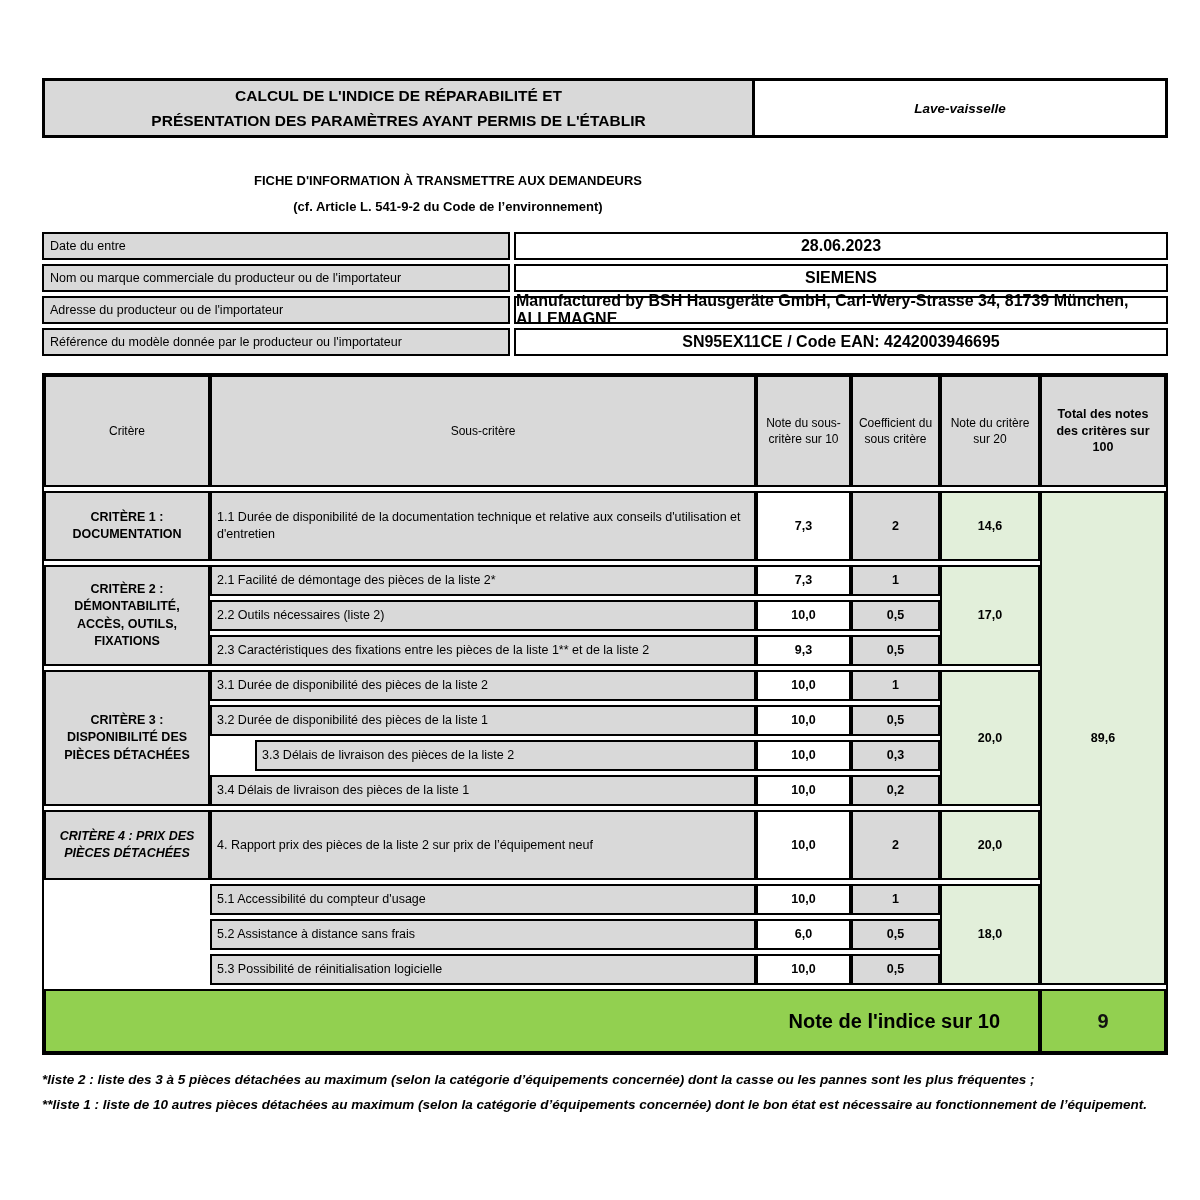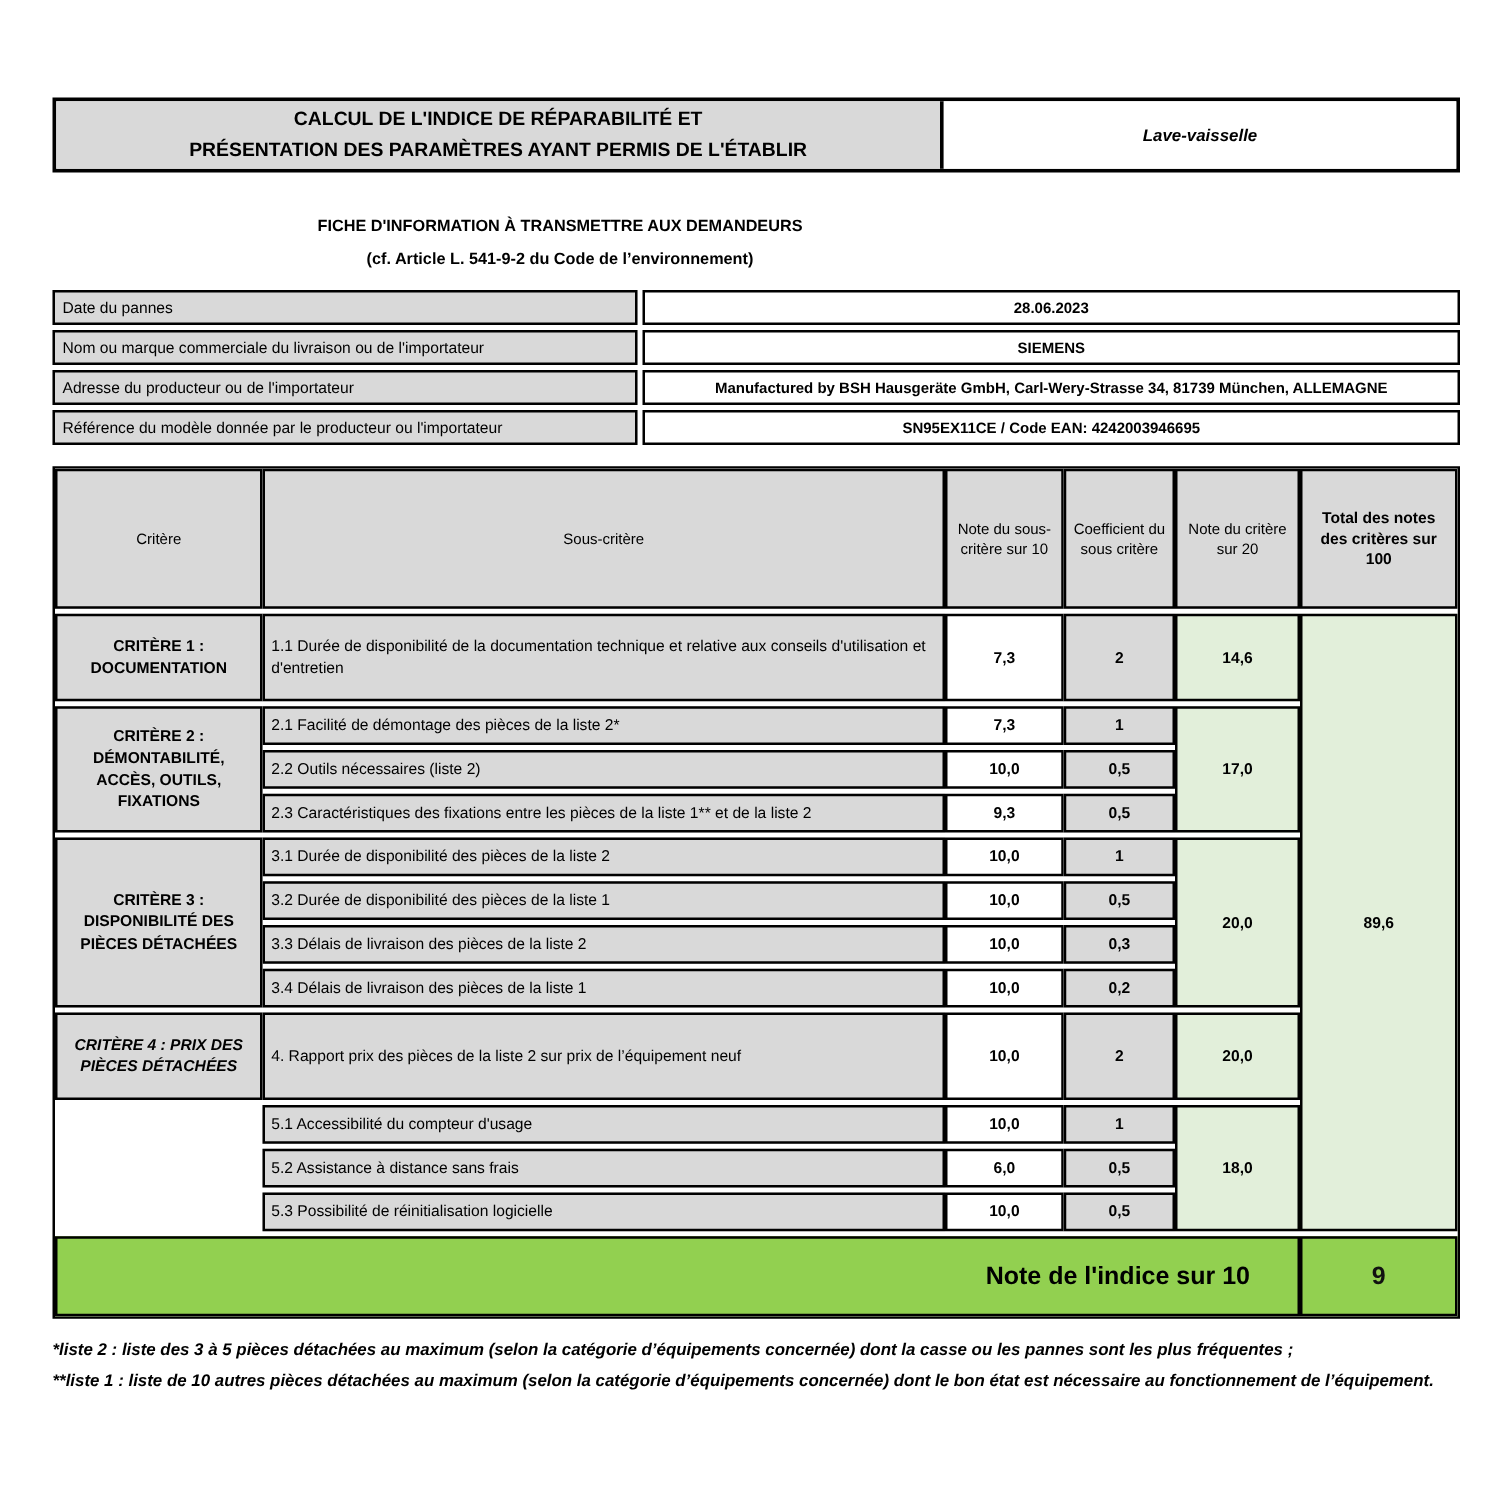--- a/index.html
+++ b/index.html
@@ -75,21 +75,21 @@
     padding-left: 6px;
     font-size: 12.5px;
   }
   .info-value {
     background: #fff;
     border: 2px solid #000;
     display: flex;
     align-items: center;
     justify-content: center;
     font-weight: bold;
-    font-size: 12px;
+    font-size: 16px;
   }
 
   
   .main-table {
     margin-top: 17px;
     width: 1126px;
     border: 2px solid #000;
     background: #fff;
   }
   .grid {
@@ -167,23 +167,23 @@
     </div>
     <div class="title-right">Lave-vaisselle</div>
   </div>
 
   <div class="subheader">
     <div>FICHE D'INFORMATION À TRANSMETTRE AUX DEMANDEURS</div>
     <div>(cf. Article L. 541-9-2 du Code de l’environnement)</div>
   </div>
 
   <div class="info-table">
-    <div class="info-label">Date du pannes</div>
+    <div class="info-label">Date du entre</div>
     <div class="info-value">28.06.2023</div>
-    <div class="info-label">Nom ou marque commerciale du livraison ou de l'importateur</div>
+    <div class="info-label">Nom ou marque commerciale du producteur ou de l'importateur</div>
     <div class="info-value">SIEMENS</div>
     <div class="info-label">Adresse du producteur ou de l'importateur</div>
     <div class="info-value">Manufactured by BSH Hausgeräte GmbH, Carl-Wery-Strasse 34, 81739 München, ALLEMAGNE</div>
     <div class="info-label">Référence du modèle donnée par le producteur ou l'importateur</div>
     <div class="info-value">SN95EX11CE / Code EAN: 4242003946695</div>
   </div>
 
   <div class="main-table">
     <div class="grid">
 
@@ -214,21 +214,21 @@
       <div class="cell c-coef" style="grid-row:5;">0,5</div>
       <div class="cell c-n20" style="grid-row:3 / span 3;">17,0</div>
 
       <div class="cell c-crit" style="grid-row:6 / span 4;">CRITÈRE 3 : DISPONIBILITÉ DES PIÈCES DÉTACHÉES</div>
       <div class="cell c-sous" style="grid-row:6;">3.1 Durée de disponibilité des pièces de la liste 2</div>
       <div class="cell c-note" style="grid-row:6;">10,0</div>
       <div class="cell c-coef" style="grid-row:6;">1</div>
       <div class="cell c-sous" style="grid-row:7;">3.2 Durée de disponibilité des pièces de la liste 1</div>
       <div class="cell c-note" style="grid-row:7;">10,0</div>
       <div class="cell c-coef" style="grid-row:7;">0,5</div>
-      <div class="cell c-sous" style="grid-row:8;">3.3 Délais de livraison des pièces de la liste 2</div>
+      <div class="cell c-sous" style="grid-row:8;margin-left:45px;">3.3 Délais de livraison des pièces de la liste 2</div>
       <div class="cell c-note" style="grid-row:8;">10,0</div>
       <div class="cell c-coef" style="grid-row:8;">0,3</div>
       <div class="cell c-sous" style="grid-row:9;">3.4 Délais de livraison des pièces de la liste 1</div>
       <div class="cell c-note" style="grid-row:9;">10,0</div>
       <div class="cell c-coef" style="grid-row:9;">0,2</div>
       <div class="cell c-n20" style="grid-row:6 / span 4;">20,0</div>
 
       <div class="cell c-crit" style="grid-row:10;font-style:italic;">CRITÈRE 4 : PRIX DES PIÈCES DÉTACHÉES</div>
       <div class="cell c-sous" style="grid-row:10;">4. Rapport prix des pièces de la liste 2 sur prix de l’équipement neuf</div>
       <div class="cell c-note" style="grid-row:10;">10,0</div>

